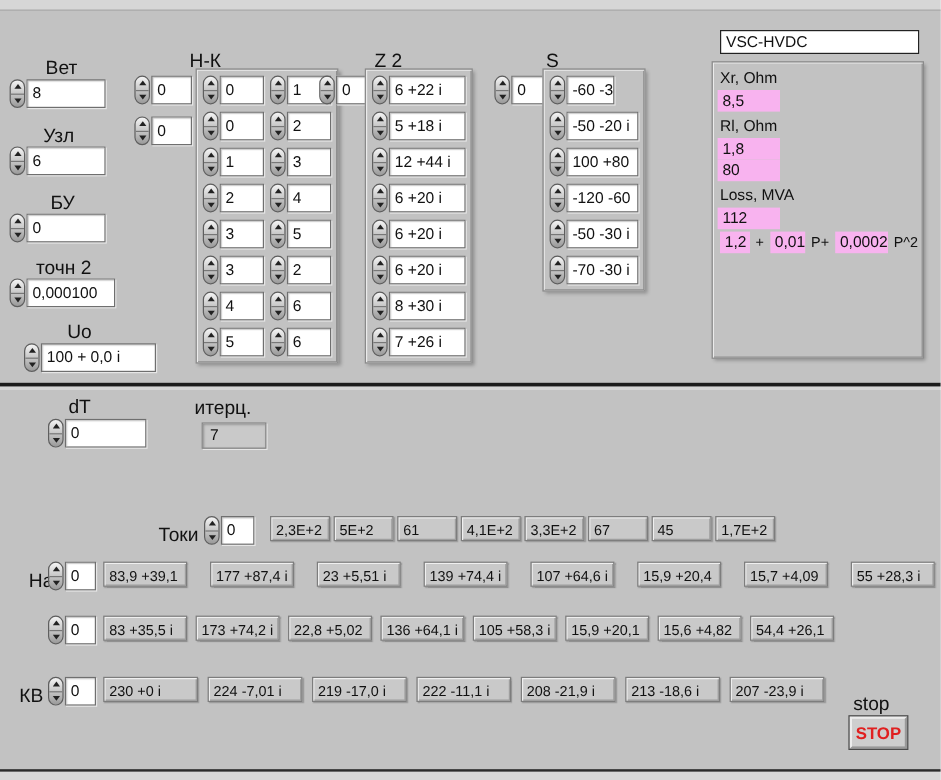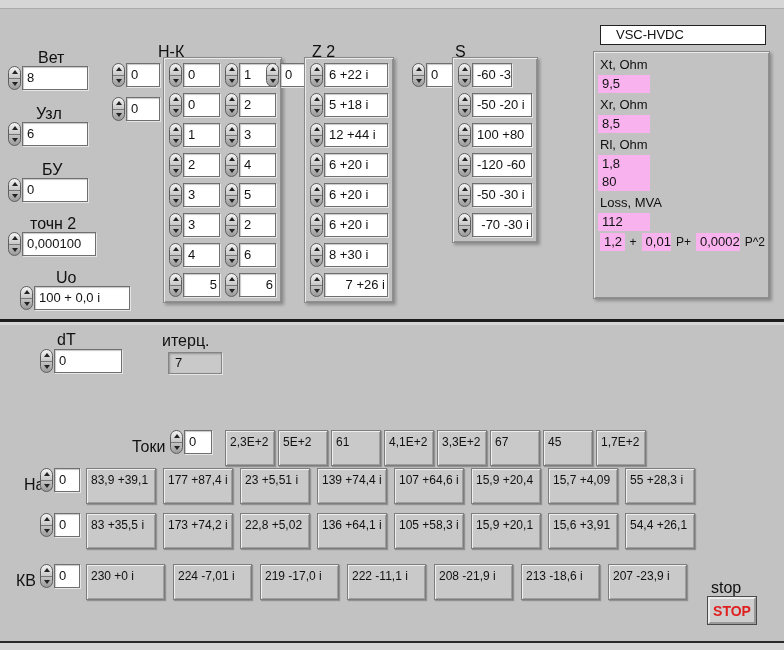--- a/index.html
+++ b/index.html
@@ -19,41 +19,41 @@
   .spin i:last-child { border-bottom: none; }
   .spin i.up::after { content: ''; width: 0; height: 0; border-left: 3px solid transparent;
             border-right: 3px solid transparent; border-bottom: 4px solid #222; }
   .spin i.dn::after { content: ''; width: 0; height: 0; border-left: 3px solid transparent;
             border-right: 3px solid transparent; border-top: 4px solid #222; }
   
   .field { height: 24px; line-height: 22px; background: #fff; border: 1px solid #6f6f6f;
            padding: 0 2px 0 4px; font-size: 13px; white-space: nowrap; overflow: hidden;
            box-shadow: inset 1px 1px 1px rgba(0,0,0,.22), 1px 1px 0 #e6e6e6; }
   
-  .gcell { height: 36px; line-height: 23px; background: #c9c9c9; border: 1px solid #7d7d7d;
+  .gcell { height: 21px; line-height: 23px; background: #c9c9c9; border: 1px solid #7d7d7d;
            padding-left: 4px; font-size: 12px; white-space: nowrap; overflow: hidden;
            box-shadow: inset 1px 1px 0 #efefef, inset -1px -1px 0 #9e9e9e, 1px 1px 1px rgba(0,0,0,.25); }
   
   .frame { position: absolute; background: #c2c2c2; padding: 5px; border: 1px solid #8a8a8a;
            box-shadow: inset 1px 1px 0 #ebebeb, inset -1px -1px 0 #8f8f8f, 2px 2px 3px rgba(0,0,0,.28); }
   .frow { display: flex; align-items: center; margin-bottom: 6px; }
-  .frow:last-child { margin-bottom: 0; text-align: right; }
+  .frow:last-child { margin-bottom: 0; }
   .frow .spin { margin-right: 1px; }
   .frow .gap { width: 5px; flex: none; }
   .ctl { position: absolute; display: flex; align-items: center; }
   .ctl .spin { margin-right: 1px; }
   .harr { position: absolute; display: flex; }
   .pink { background: #f8b3ef; height: 18px; line-height: 18px; padding-left: 4px;
           font-size: 13px; white-space: nowrap; }
   .vsc-param .plabel { font-size: 13px; margin: 4px 0 3px 2px; }
   .vsc-param .pink { width: 52px; }
   .loss-row { display: flex; align-items: center; gap: 5px; margin: 2px 0 0 2px; font-size: 12px; }
   .loss-row .pink { height: 18px; line-height: 18px; }
   .vsctitle { position: absolute; background: #fff; border: 1px solid #222; line-height: 18px;
-              padding-left: 15px; font-size: 13px; }
+              padding-left: 4px; font-size: 13px; }
   .ind { position: absolute; background: #c9c9c9; border: 1px solid #858585; font-size: 13px;
          line-height: 20px; padding-left: 6px;
          box-shadow: inset 1px 1px 2px rgba(0,0,0,.28), 1px 1px 0 #e6e6e6; }
   .stopbtn { position: absolute; width: 48px; height: 27px; background: #cecece;
              border: 2px outset #ededed; outline: 1px solid #4a4a4a; color: #e02020;
              font-weight: bold; font-size: 14px; font-family: inherit; line-height: 20px; text-align: center; }
 </style>
 </head>
 <body>
 
@@ -367,24 +367,20 @@
             <i class="dn"></i>
           </span>
           <span class="field" style="width:60px">-70 -30 i</span>
         </div>
       </div>
 
     <div class="vsctitle" style="left:600px;top:16px;width:166px;height:20px">VSC-HVDC</div>
     <div class="frame" style="left:593px;top:42px;width:177px;height:248px;padding:1px 4px">
       <div>
 
-          <div class="vsc-param">
-            <div class="plabel">Xt, Ohm</div>
-            <div class="pink">9,5</div>
-          </div>
 
           <div class="vsc-param">
             <div class="plabel">Xr, Ohm</div>
             <div class="pink">8,5</div>
           </div>
 
           <div class="vsc-param">
             <div class="plabel">Rl, Ohm</div>
             <div class="pink">1,8</div>
           </div>
@@ -451,21 +447,21 @@
       </div>
 
     <div class="lbl" style="left:24px;top:151px">Нач</div>
     <div class="ctl" style="left:40px;top:143px">
       <span class="spin">
           <i class="up"></i>
           <i class="dn"></i>
         </span>
       <span class="field" style="width:26px">0</span>
     </div>
-    <div class="harr" style="left:86px;top:143px;gap:7px">
+    <div class="harr" style="left:86px;top:143px;gap:19px">
 
         <span class="gcell" style="width:70px">83,9 +39,1</span>
 
         <span class="gcell" style="width:70px">177 +87,4 i</span>
 
         <span class="gcell" style="width:70px">23 +5,51 i</span>
 
         <span class="gcell" style="width:70px">139 +74,4 i</span>
 
         <span class="gcell" style="width:70px">107 +64,6 i</span>
@@ -491,21 +487,21 @@
         <span class="gcell" style="width:70px">173 +74,2 i</span>
 
         <span class="gcell" style="width:70px">22,8 +5,02</span>
 
         <span class="gcell" style="width:70px">136 +64,1 i</span>
 
         <span class="gcell" style="width:70px">105 +58,3 i</span>
 
         <span class="gcell" style="width:70px">15,9 +20,1</span>
 
-        <span class="gcell" style="width:70px">15,6 +3,91</span>
+        <span class="gcell" style="width:70px">15,6 +4,82</span>
 
         <span class="gcell" style="width:70px">54,4 +26,1</span>
       </div>
 
     <div class="lbl" style="left:16px;top:247px">КВ</div>
     <div class="ctl" style="left:40px;top:239px">
       <span class="spin">
           <i class="up"></i>
           <i class="dn"></i>
         </span>

